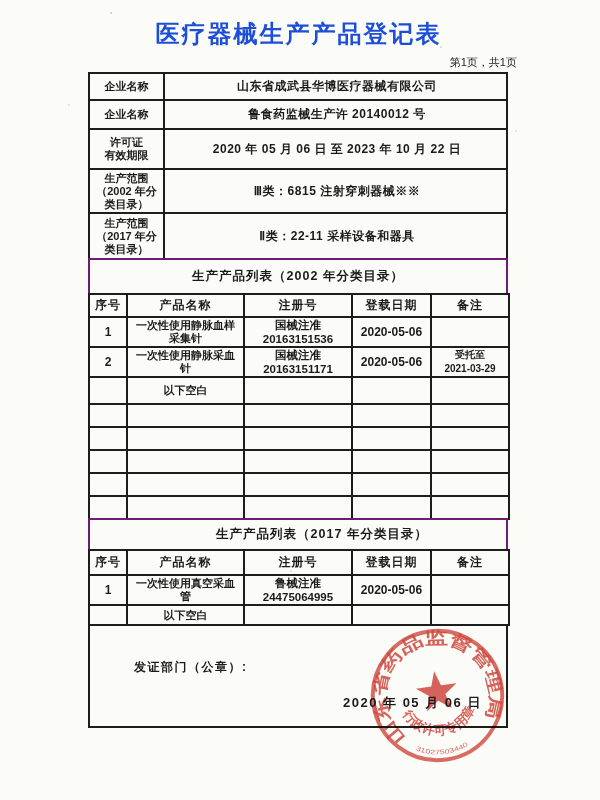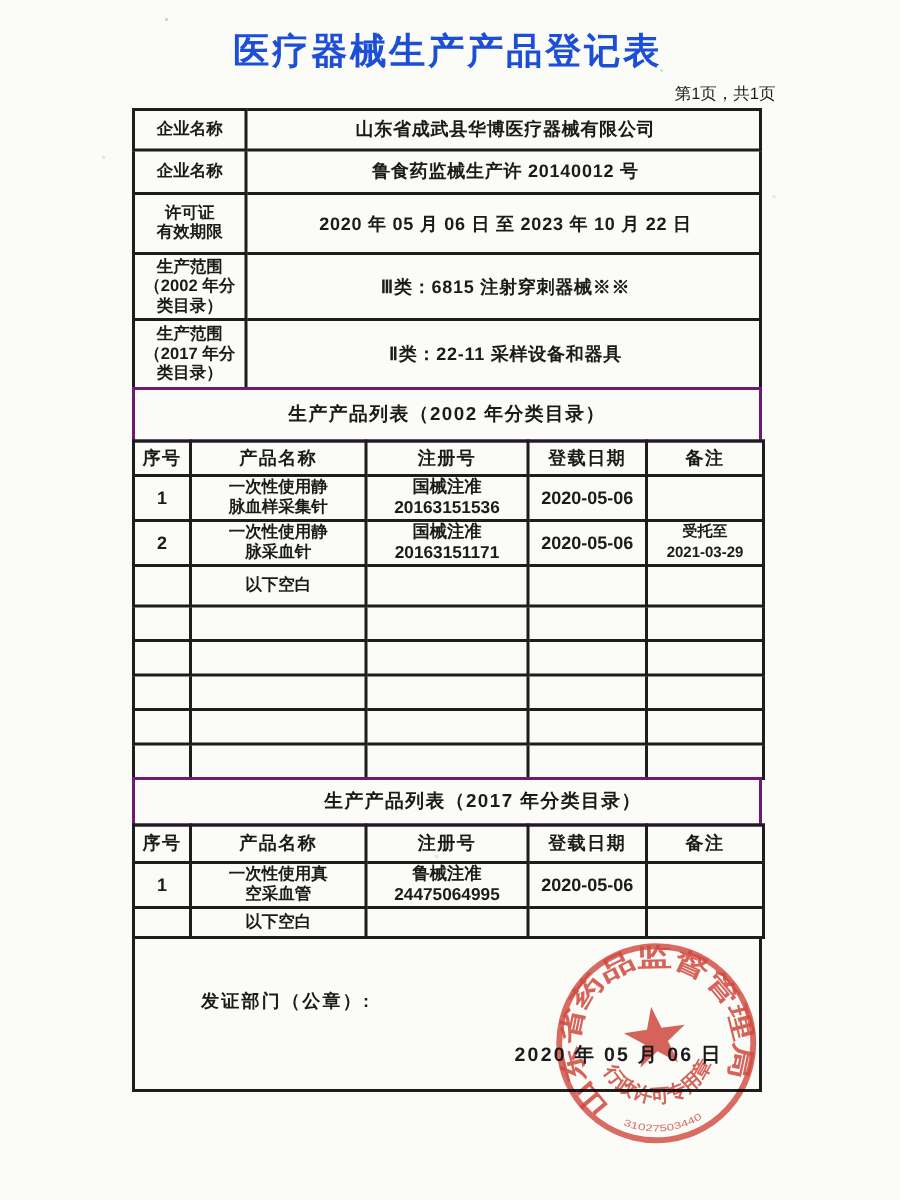--- a/index.html
+++ b/index.html
@@ -26,21 +26,21 @@
   .info-table td.val { text-align:center; padding-left:7px; font-size:12px; letter-spacing:0.5px; }
   .section-title {
     border:2px solid #701a75; margin-top:-2px; text-align:center;
     font-weight:bold; font-size:12.5px; display:flex; align-items:center; justify-content:center;
     letter-spacing:1px;
   }
   .st-2002 { height:37px; }
   .st-2017 { height:33px;padding-left:48px; }
   .products th { text-align:center; font-size:12px; letter-spacing:1px; }
   .products td { text-align:center; }
-  .products .name { font-size:11px; line-height:13px; padding:0 20px; }
+  .products .name { font-size:11px; line-height:13px; padding:0 4px; }
   .products .reg { line-height:14px; font-size:11.5px;margin-top:34px; }
   .products .note { line-height:14px; font-size:10px; }
   .footer-box { border:2px solid #1d1d1d; margin-top:-2px; height:104px; position:relative; }
   .issuing { position:absolute; left:44px; top:33px; font-size:12px; font-weight:bold; letter-spacing:1.5px; }
   .footer-date { position:absolute; left:253px; top:68px; font-size:13px; font-weight:bold; letter-spacing:1.5px; z-index:6; }
   .seal {
     position:absolute; left:364px; top:622px; width:147px; height:147px;
     transform:rotate(-8deg); mix-blend-mode:multiply; opacity:0.92; z-index:5;
   }
   .seal text { font-family:"Liberation Sans", sans-serif; }

